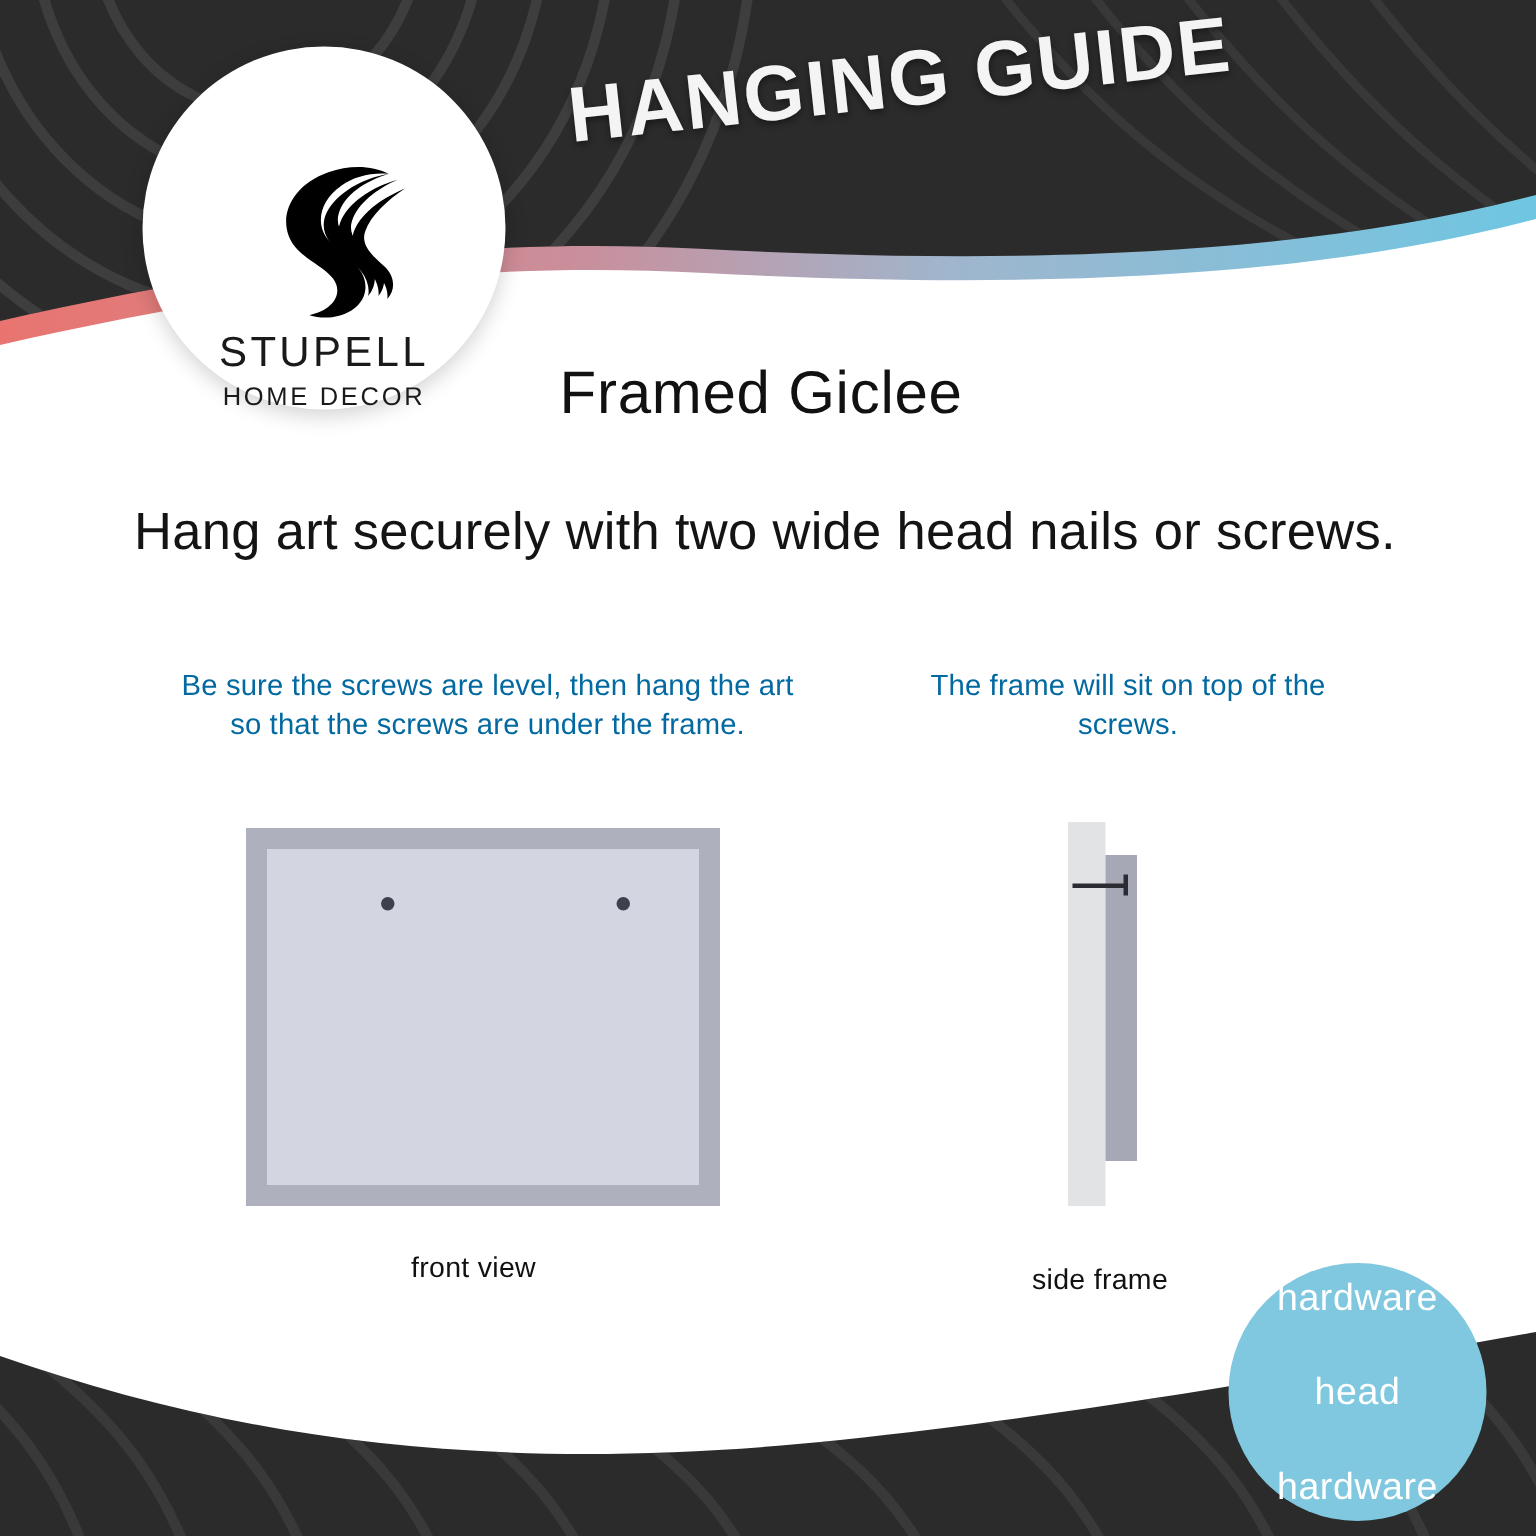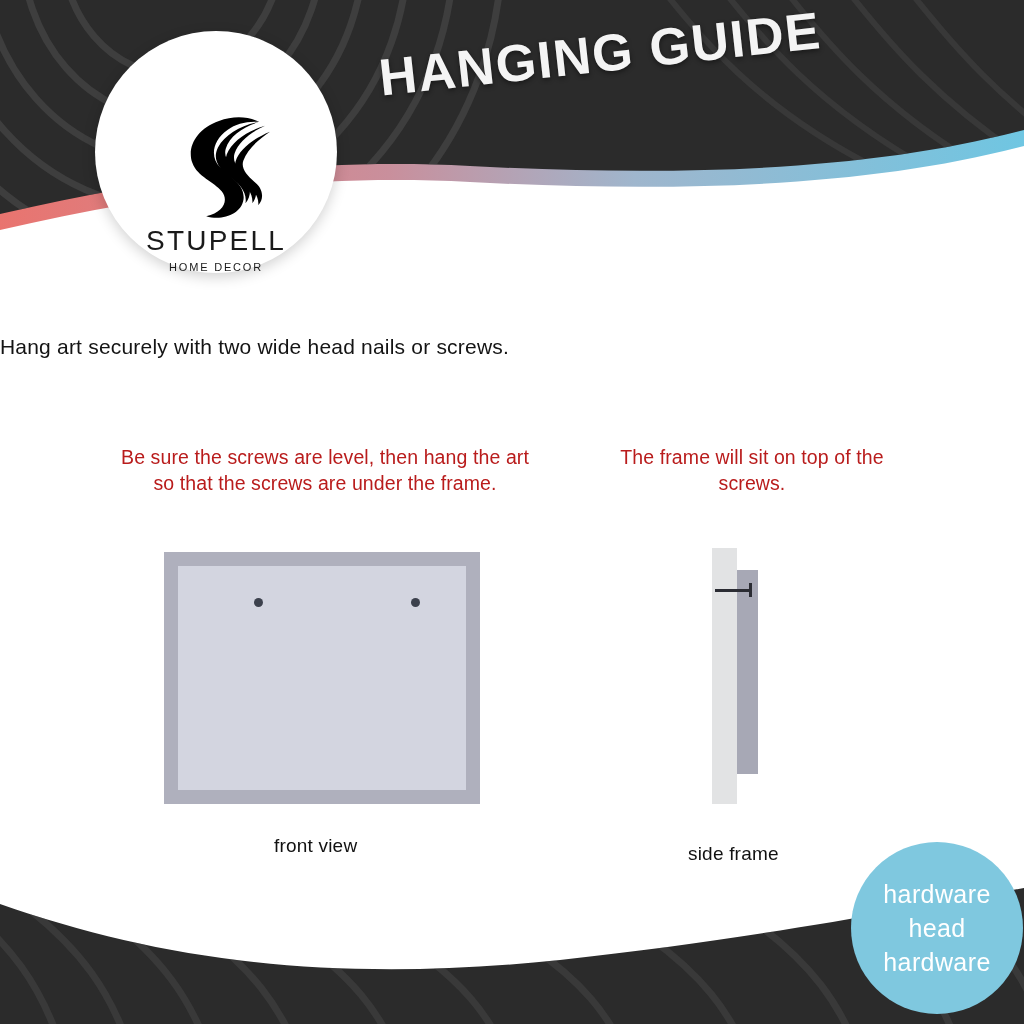--- a/index.html
+++ b/index.html
@@ -46,21 +46,21 @@
     box-sizing: border-box;
   }
   #logo-mark { width: 120px; height: 108px; }
   .logo-word {
     color: #1a1a1a;
     letter-spacing: 2.2px;
     font-weight: 400;
     line-height: 1;
   }
   #logo-name { font-size: 28px; margin-top: 4px; }
-  #logo-tag  { font-size: 11px; margin-top: 7px; letter-spacing: 1.8px; }
+  #logo-tag  { font-size: 17px; margin-top: 7px; letter-spacing: 1.8px; }
 
   
   #header-title {
     position: absolute;
     left: 376px;
     top: 48px;
     font-size: 52px;
     font-weight: 700;
     color: #f4f4f4;
     letter-spacing: 1.5px;
@@ -81,39 +81,40 @@
     letter-spacing: 0.5px;
     white-space: nowrap;
   }
 
   
   #lead-instruction {
     position: absolute;
     left: 0;
     top: 335px;
     width: 1020px;
-    font-size: 21px;
+    text-align: center;
+    font-size: 35px;
     font-weight: 500;
     color: #141414;
     letter-spacing: 0.2px;
   }
 
   
   .diagram-col {
     position: absolute;
     box-sizing: border-box;
   }
   #front-col { left: 120px; top: 444px; width: 410px; }
   #side-col  { left: 592px; top: 444px; width: 320px; }
 
   .caption-top {
     text-align: center;
     font-size: 19.5px;
     line-height: 26px;
-    color: #b91c1c;
+    color: #0369a1;
     font-weight: 500;
     letter-spacing: 0.1px;
   }
 
   
   #front-frame {
     position: absolute;
     left: 164px;
     top: 552px;
     width: 316px;
@@ -181,35 +182,36 @@
     letter-spacing: 0.2px;
     font-weight: 500;
     white-space: nowrap;
   }
   #front-view-caption { left: 274px; top: 835px; }
   #side-view-caption  { left: 688px; top: 843px; }
 
   
   #hardware-badge {
     position: absolute;
-    left: 851px;
+    left: 819px;
     top: 842px;
     width: 172px;
     height: 172px;
     border-radius: 50%;
     background: #7FC8DF;
     display: flex;
     flex-direction: column;
     align-items: center;
     justify-content: center;
     color: #ffffff;
     font-size: 25px;
     line-height: 34px;
     letter-spacing: 0.4px;
     text-align: center;
+    gap: 29px;
   }
 </style>
 </head>
 <body>
 
 <div id="page">
 
   <svg id="top-wave" viewBox="0 0 1024 230" preserveAspectRatio="none">
     <defs>
       <linearGradient id="gradTop" x1="0" y1="0" x2="1" y2="0">
@@ -259,20 +261,21 @@
         <path d="M115 17 C98 24 84 35 80 47 C77 57 84 65 92 71 C99 77 104 84 103 92
                  C110 84 107 74 99 68 C91 61 85 54 88 46 C92 35 103 25 115 17 Z"></path>
       </g>
     </svg>
     <div class="logo-word" id="logo-name">STUPELL</div>
     <div class="logo-word" id="logo-tag">HOME DECOR</div>
   </div>
 
   <div id="header-title">HANGING GUIDE</div>
 
+  <div id="product-name">Framed Giclee</div>
 
   <div id="lead-instruction">Hang art securely with two wide head nails or screws.</div>
 
   <div class="diagram-col" id="front-col">
     <div class="caption-top">Be sure the screws are level, then hang the art so that the screws are under the frame.</div>
   </div>
 
   <div id="front-frame">
     <div id="front-mat">
       <span class="screw-dot" id="screw-left"></span>

